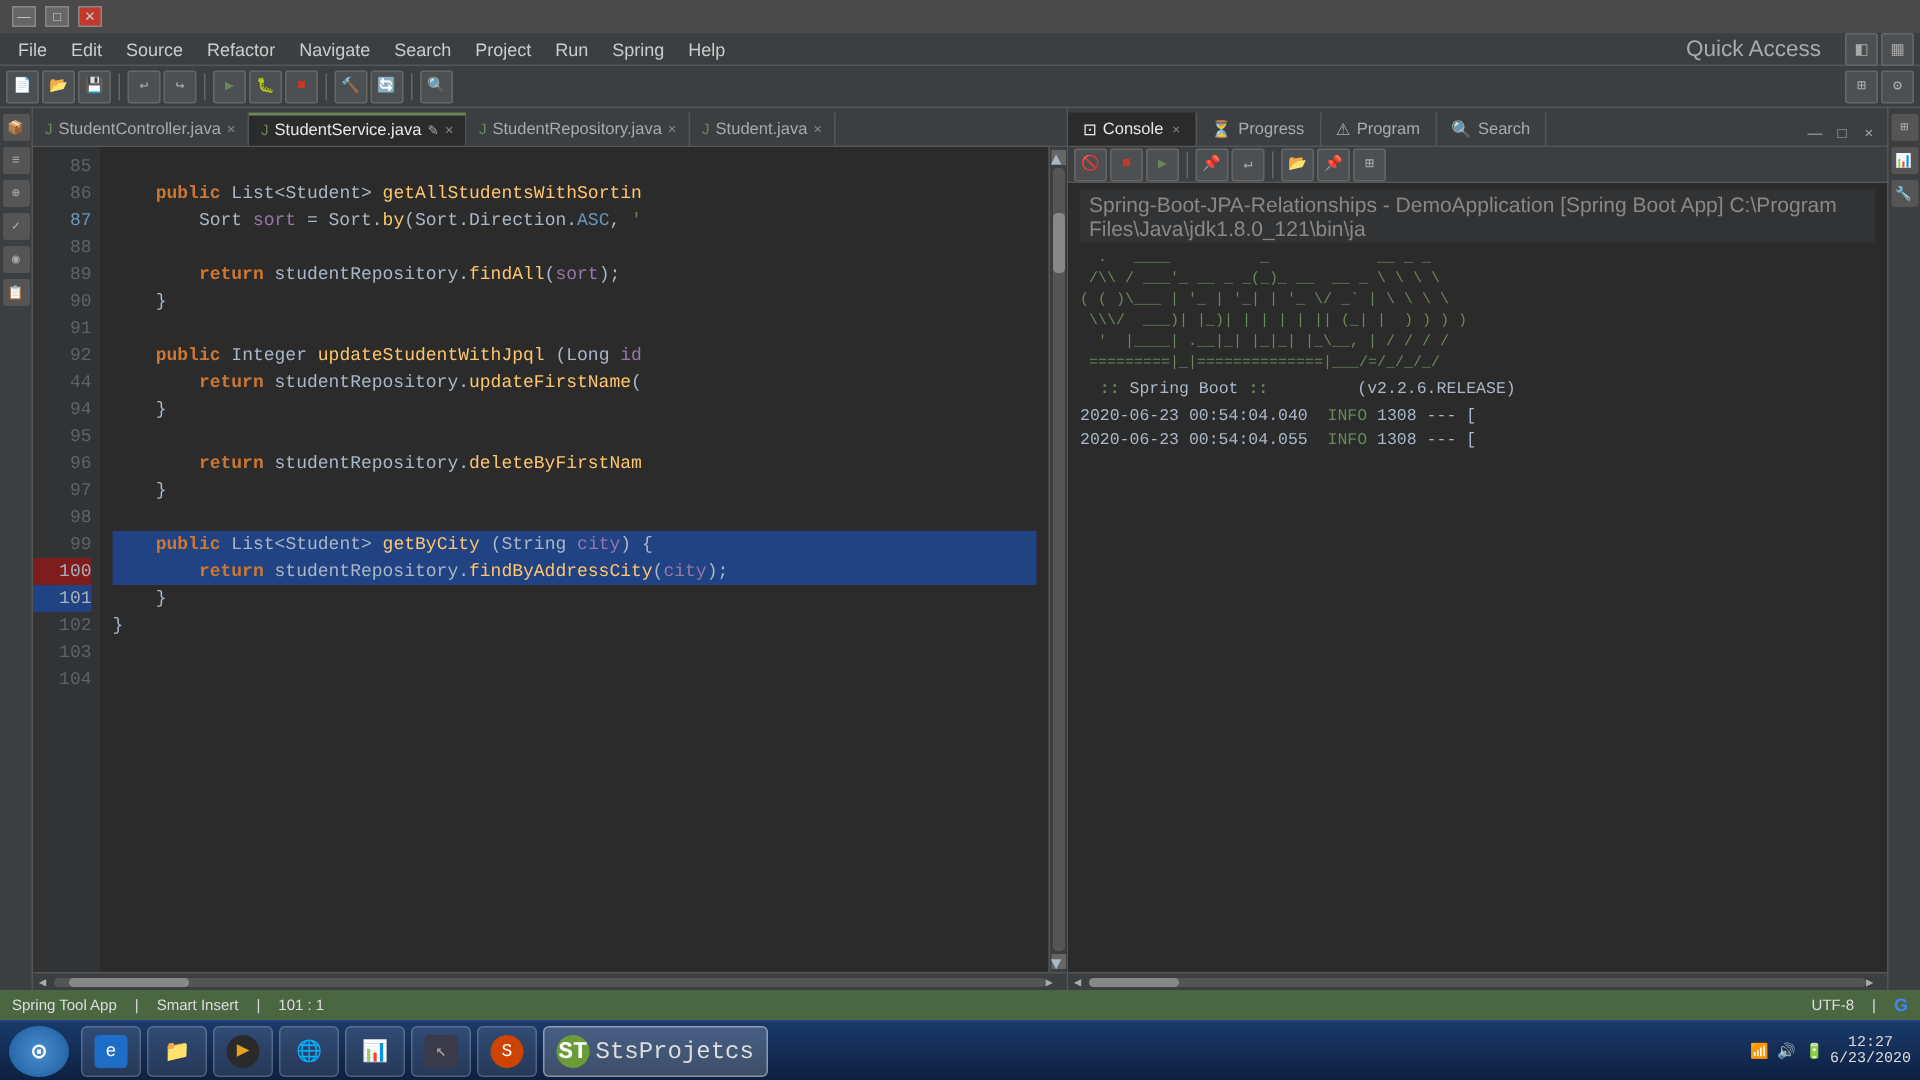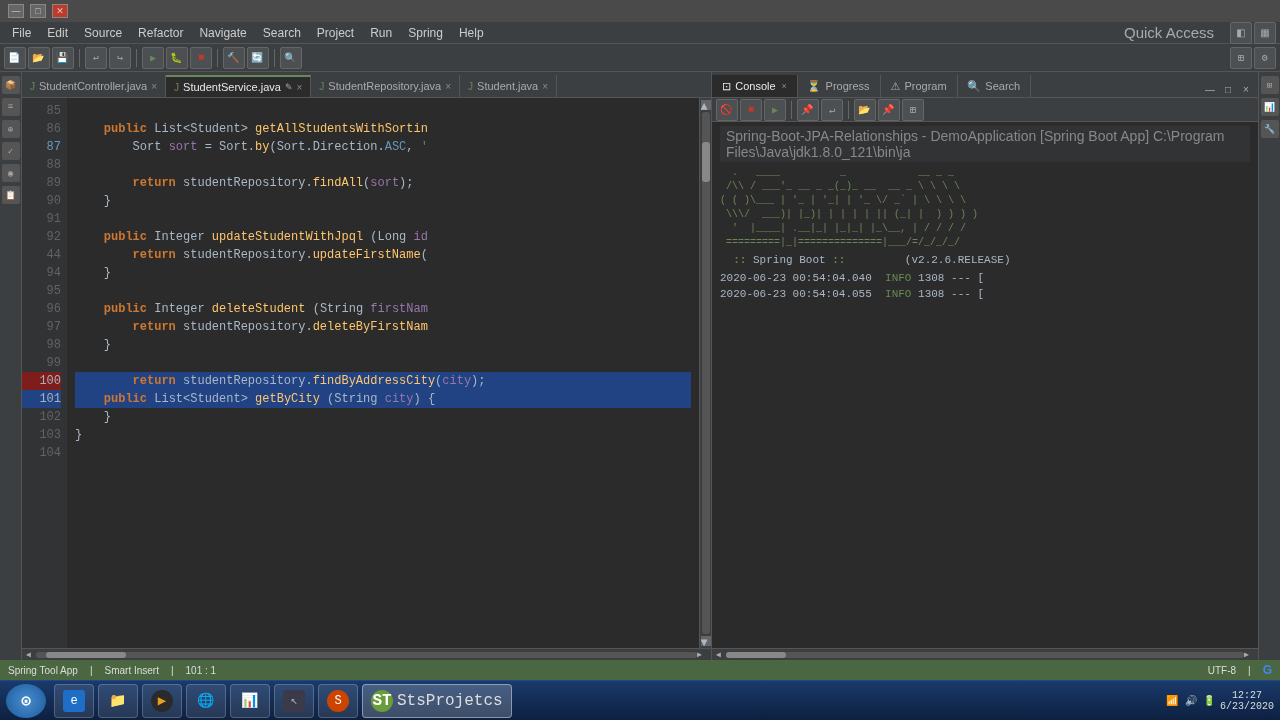--- a/index.html
+++ b/index.html
@@ -540,34 +540,31 @@
             &nbsp;&nbsp;&nbsp;&nbsp;<span class="pub">public</span> <span class="type">Integer</span> <span class="method">updateStudentWithJpql</span> (<span class="type">Long</span> <span class="var-blue">id</span>
           </div>
           <div class="code-line">
             &nbsp;&nbsp;&nbsp;&nbsp;&nbsp;&nbsp;&nbsp;&nbsp;<span class="ret">return</span> <span class="repo">studentRepository</span>.<span class="method2">updateFirstName</span>(
           </div>
           <div class="code-line">
             &nbsp;&nbsp;&nbsp;&nbsp;}
           </div>
           <div class="code-line">&nbsp;</div>
           <div class="code-line">
-            &nbsp;&nbsp;&nbsp;&nbsp;<span class="pub">public</span> <span class="type">Integer</span> <span class="method">deleteStudent</span> (<span class="type">String</span> <span class="var-blue">firstNam</span>
-          </div>
-          <div class="code-line">
             &nbsp;&nbsp;&nbsp;&nbsp;&nbsp;&nbsp;&nbsp;&nbsp;<span class="ret">return</span> <span class="repo">studentRepository</span>.<span class="method2">deleteByFirstNam</span>
           </div>
           <div class="code-line">
             &nbsp;&nbsp;&nbsp;&nbsp;}
           </div>
           <div class="code-line">&nbsp;</div>
           <div class="code-line highlighted">
+            &nbsp;&nbsp;&nbsp;&nbsp;<span class="pub">public</span> <span class="type">List</span>&lt;<span class="type">Student</span>&gt; <span class="method">getByCity</span> (<span class="type">String</span> <span class="var-blue">city</span>) {
+          </div>
+          <div class="code-line highlighted">
             &nbsp;&nbsp;&nbsp;&nbsp;&nbsp;&nbsp;&nbsp;&nbsp;<span class="ret">return</span> <span class="repo">studentRepository</span>.<span class="method2">findByAddressCity</span>(<span class="var-blue">city</span>);
-          </div>
-          <div class="code-line highlighted">
-            &nbsp;&nbsp;&nbsp;&nbsp;<span class="pub">public</span> <span class="type">List</span>&lt;<span class="type">Student</span>&gt; <span class="method">getByCity</span> (<span class="type">String</span> <span class="var-blue">city</span>) {
           </div>
           <div class="code-line">
             &nbsp;&nbsp;&nbsp;&nbsp;}
           </div>
           <div class="code-line">}
           </div>
           <div class="code-line">&nbsp;</div>
         </div>
 
         <div style="width:12px; background:#3c3f41; border-left:1px solid #555; display:flex; flex-direction:column; align-items:center;">

